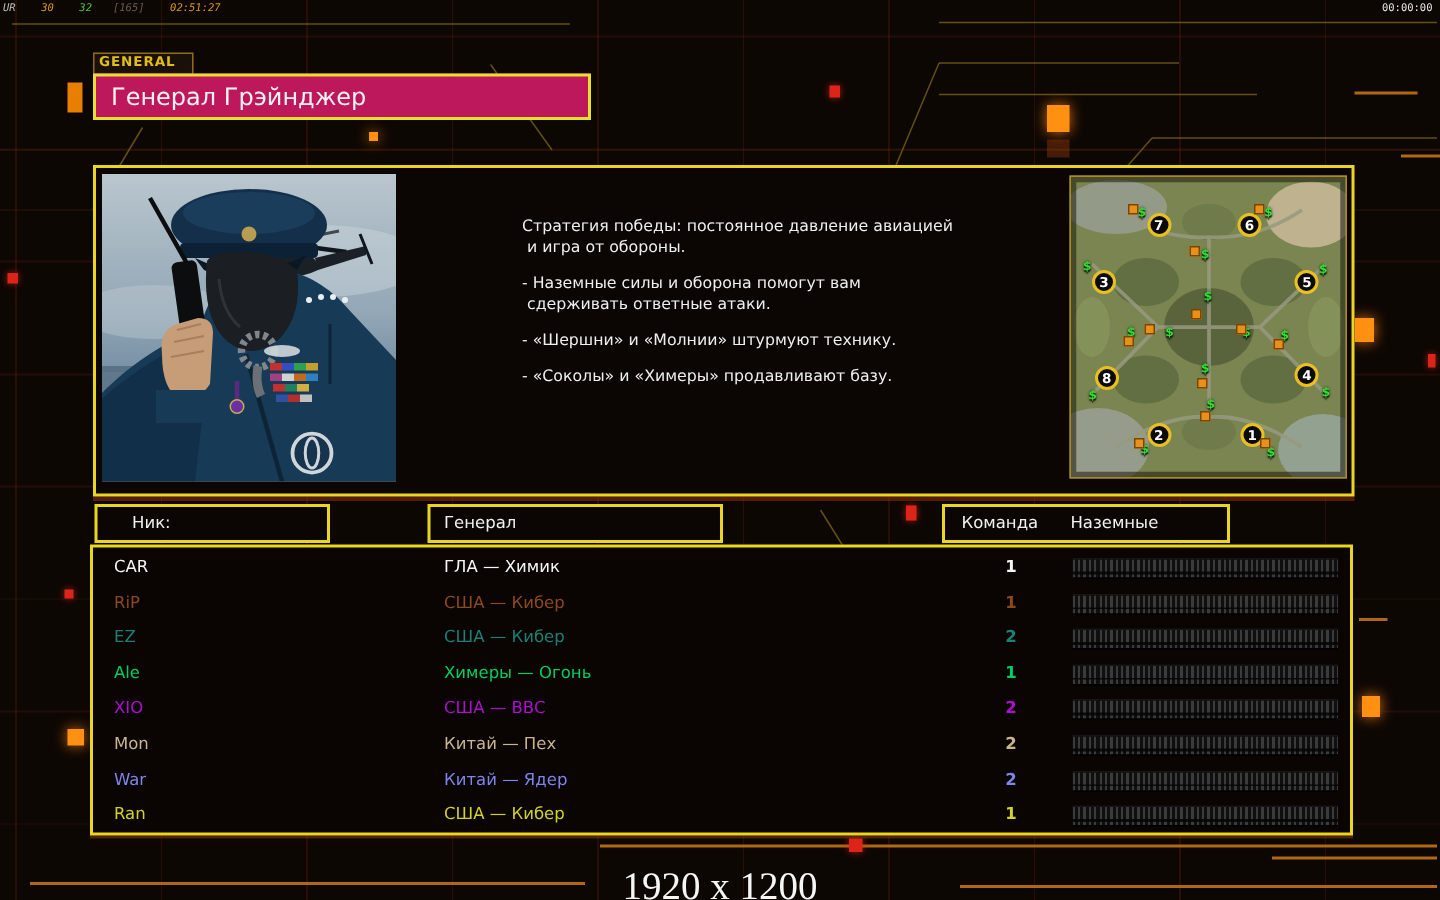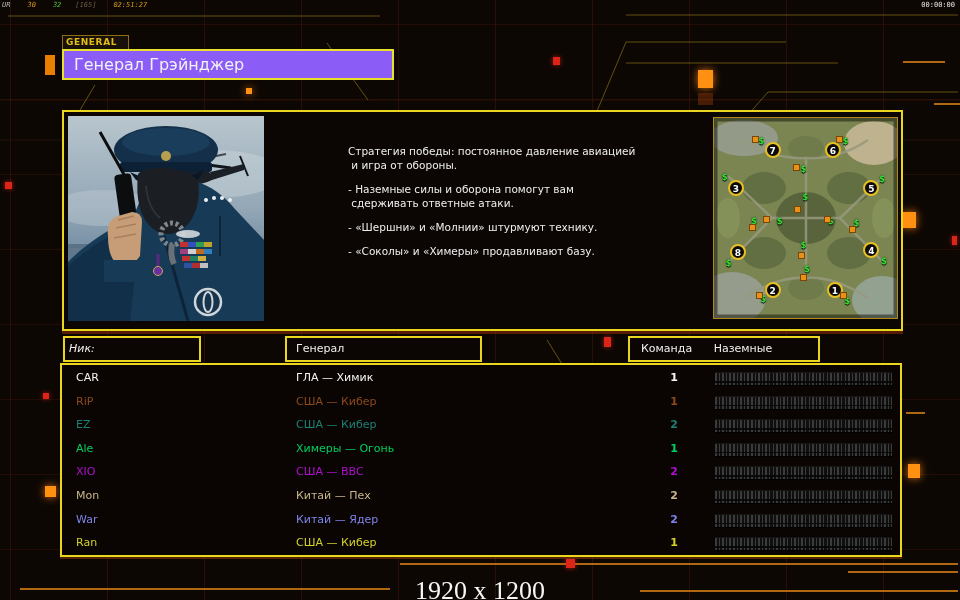--- a/index.html
+++ b/index.html
@@ -16,21 +16,21 @@
   
   .statusbar-left{position:absolute;left:2px;top:1px;font:7px "DejaVu Sans Mono",monospace;letter-spacing:0;}
   .statusbar-left span{margin-right:17px;font-style:italic;}
   .t-gray{color:#bdbdbd}.t-org{color:#d89818}.t-grn{color:#55c335}.t-dim{color:#6b5a46;margin-left:-3px;}
   .statusbar-right{position:absolute;right:5px;top:1px;font:7px "DejaVu Sans Mono",monospace;color:#e6e6e6;}
 
   
   .gen-tab{position:absolute;left:62px;top:35px;width:62px;height:13px;background:#191009;
     border:1px solid #8d6e12;color:#e2bd16;font-size:9px;font-weight:bold;letter-spacing:.6px;
     line-height:12px;padding-left:3px;}
-  .title-box{position:absolute;left:62px;top:49px;width:328px;height:27px;background:#8b5cf6;
+  .title-box{position:absolute;left:62px;top:49px;width:328px;height:27px;background:#be185d;
     border:2px solid #e9e02c;}
   .title-box .t{color:#f2f2f2;font-size:16px;line-height:27px;padding-left:10px;}
   .title-accent{position:absolute;left:45px;top:55px;width:10px;height:20px;background:#e87f00;}
 
   
   .main-panel{position:absolute;left:62px;top:110px;width:837px;height:217px;background:#0b0603;
     border:2px solid #ead61f;box-shadow:0 3px 0 rgba(150,45,10,.55);}
 
   
   .portrait{position:absolute;left:68px;top:116px;width:196px;height:205px;overflow:hidden;background:#6f8aa0;}
@@ -50,21 +50,21 @@
     background:#0b0b0b;border:2px solid #e8c020;color:#fff;font-size:9px;font-weight:bold;
     text-align:center;line-height:15px;box-sizing:border-box;}
   .res-g{position:absolute;margin:-4px 0 0 -3px;color:#35e035;font-size:8px;font-weight:bold;
     text-shadow:0 0 2px #063006,0 1px 1px #000;line-height:8px;}
   .res-o{position:absolute;width:5px;height:5px;margin:-2px 0 0 -2px;background:#e89018;
     border:1px solid #7a4606;box-sizing:content-box;}
 
   
   .hbox{position:absolute;top:336px;height:22px;background:#0b0603;border:2px solid #ead61f;
     color:#f0f0f0;font-size:11px;line-height:22px;}
-  .hbox-nick{left:63px;width:130px;padding-left:4px;font-style:italic;}
+  .hbox-nick{left:63px;width:130px;padding-left:23px;}
   .hbox-general{left:285px;width:184px;padding-left:9px;}
   .hbox-team{left:628px;width:188px;}
   .hbox-team .h1{margin-left:11px;}
   .hbox-team .h2{margin-left:18px;}
 
   
   .table-panel{position:absolute;left:60px;top:363px;width:838px;height:190px;background:#0a0502;
     border:2px solid #ead61f;box-shadow:0 2px 0 rgba(150,60,10,.5);}
   .rows{position:absolute;inset:1px;}
   .trow{position:relative;height:23.6px;padding-left:24px;}

